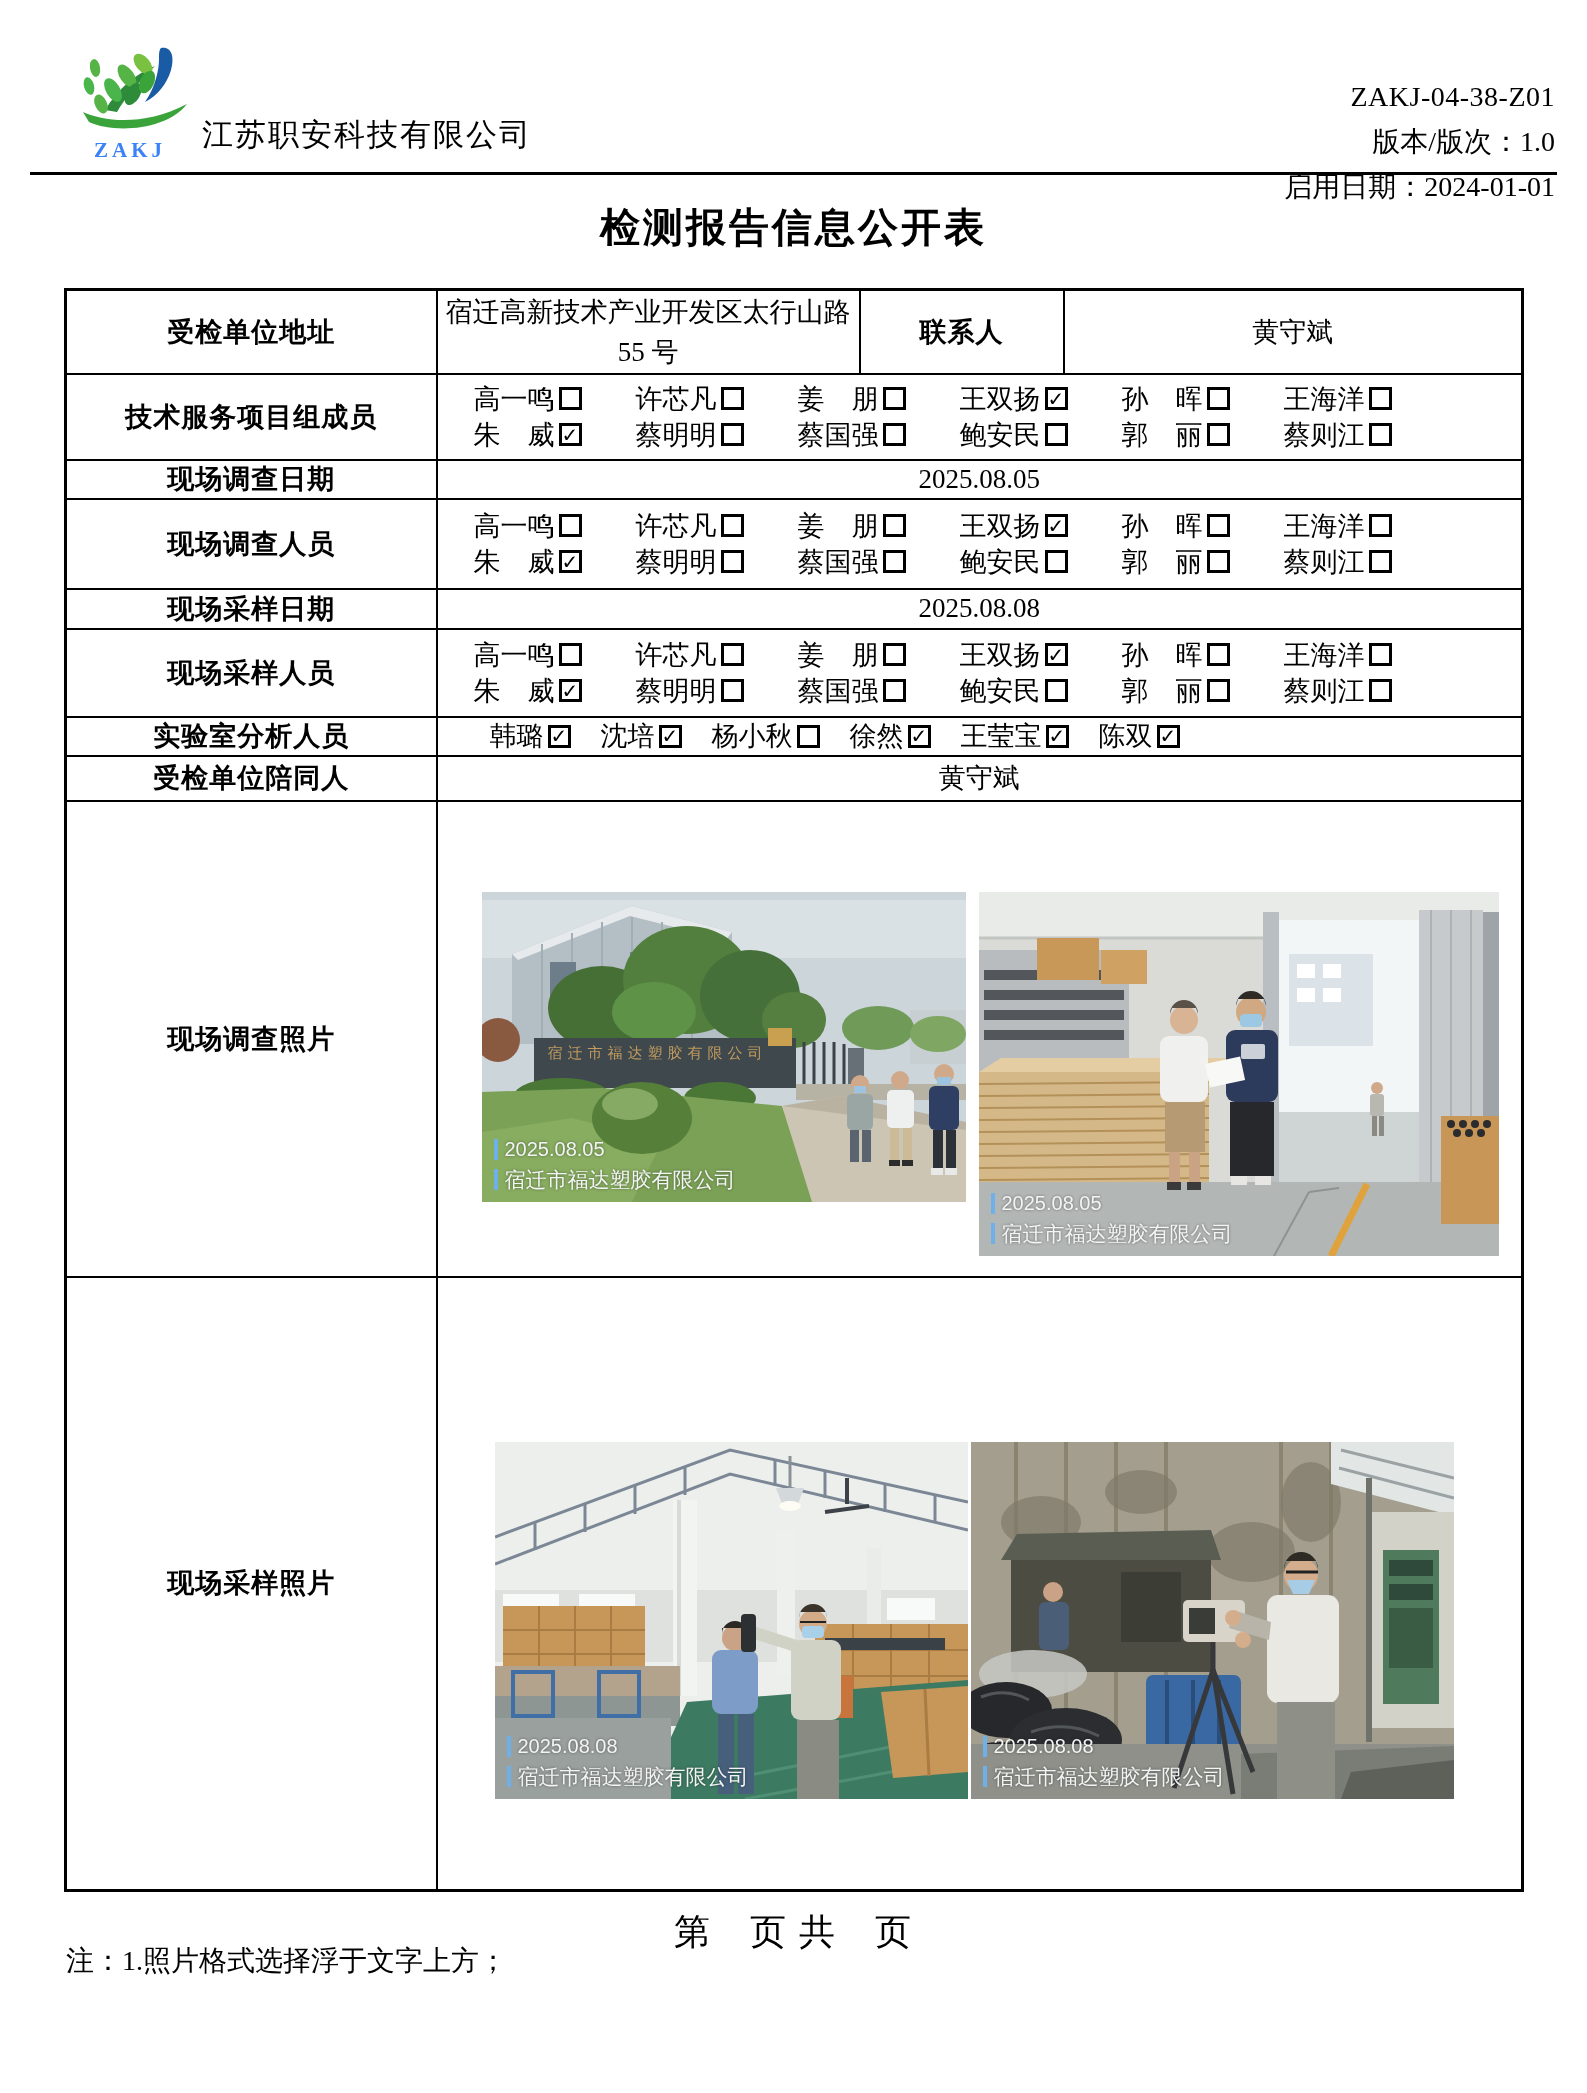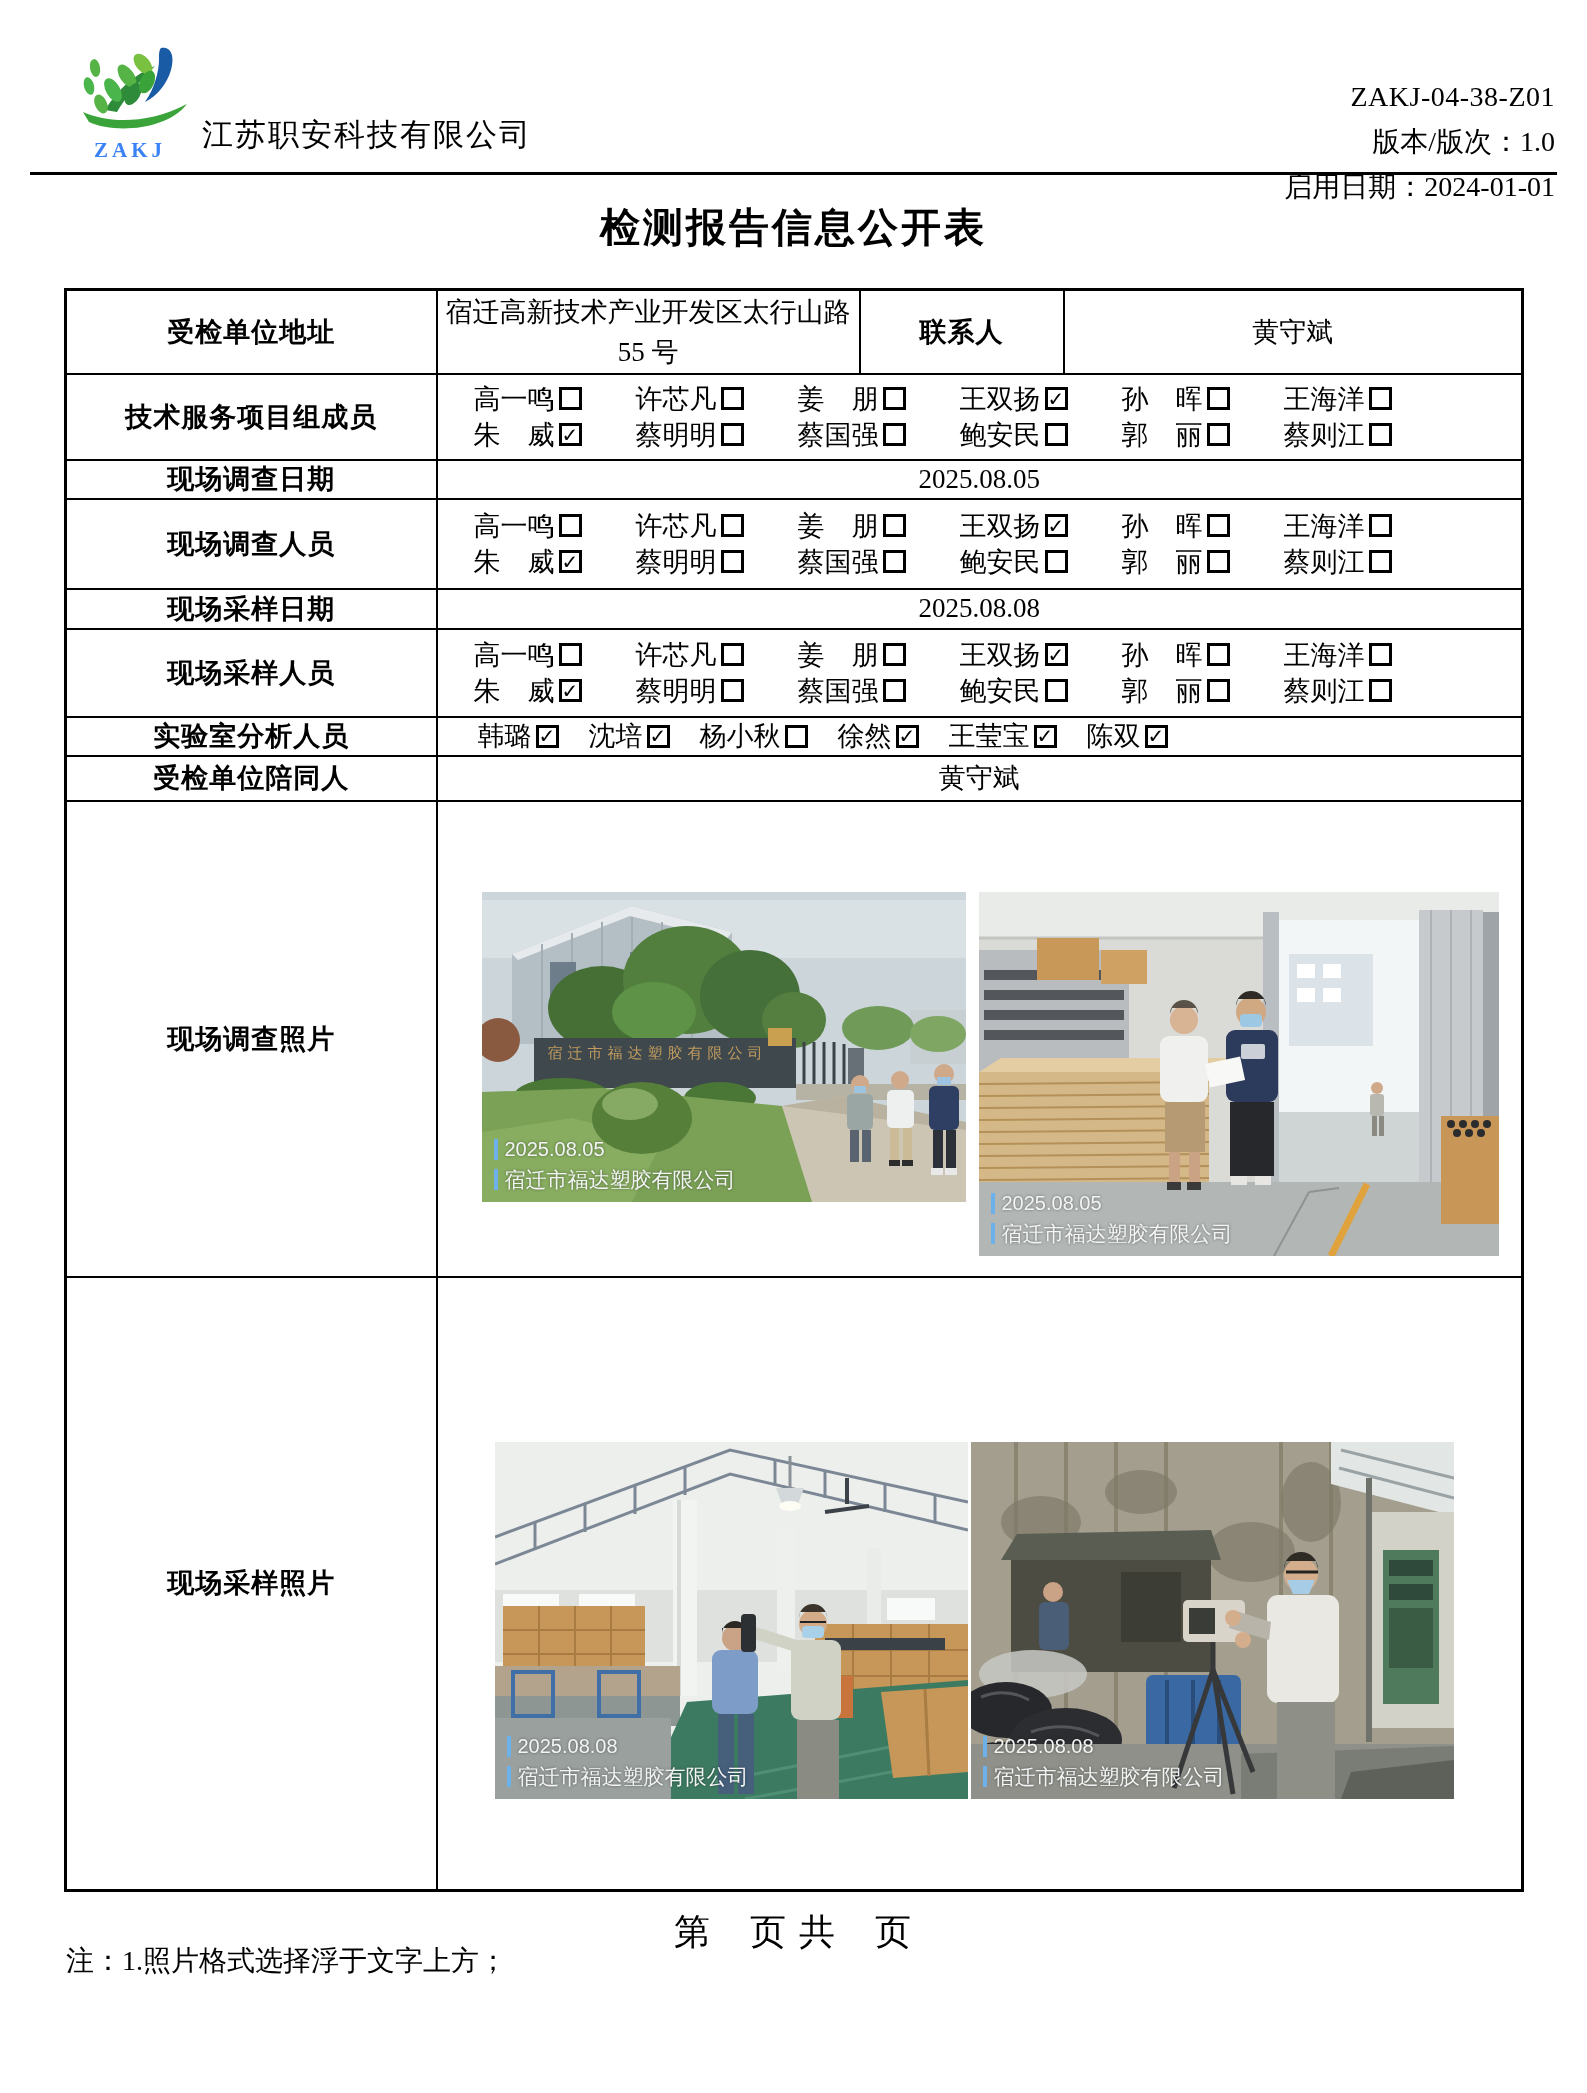--- a/index.html
+++ b/index.html
@@ -25,21 +25,21 @@
     border-collapse:collapse; table-layout:fixed; border:3px solid #000; }
   table.main td { border:2px solid #000; font-size:27px; vertical-align:middle; padding:0; overflow:hidden; }
   td.lbl { font-weight:bold; text-align:center; letter-spacing:1px; }
   td.val { text-align:center; }
   td.val-left { text-align:left; padding-left:18px; font-weight:bold; }
   td.addr { text-align:center; line-height:40px; padding:2px 24px; }
   
   .members { display:grid; grid-template-columns:repeat(6,162px); padding-left:36px;
     align-content:space-evenly; height:100%; box-sizing:border-box; }
   .member { display:flex; align-items:center; white-space:nowrap; }
-  .lab-members { display:flex; gap:30px; padding-left:40px; align-items:center; height:100%; box-sizing:border-box; }
+  .lab-members { display:flex; gap:30px; padding-left:52px; align-items:center; height:100%; box-sizing:border-box; }
   .cb { display:inline-flex; align-items:center; justify-content:center;
     width:23px; height:23px; border:3px solid #000; box-sizing:border-box; margin-left:4px;
     font-family:"DejaVu Sans",sans-serif; font-size:20px; font-weight:bold; line-height:1; }
   
   td.photos { position:relative; }
   .photo { position:absolute; overflow:hidden; }
   .photo svg { display:block; width:100%; height:100%; }
   #photoA { left:44px;  top:90px;  width:484px; height:310px; }
   #photoB { left:541px; top:90px;  width:520px; height:364px; }
   #photoC { left:57px;  top:164px; width:473px; height:357px; }

